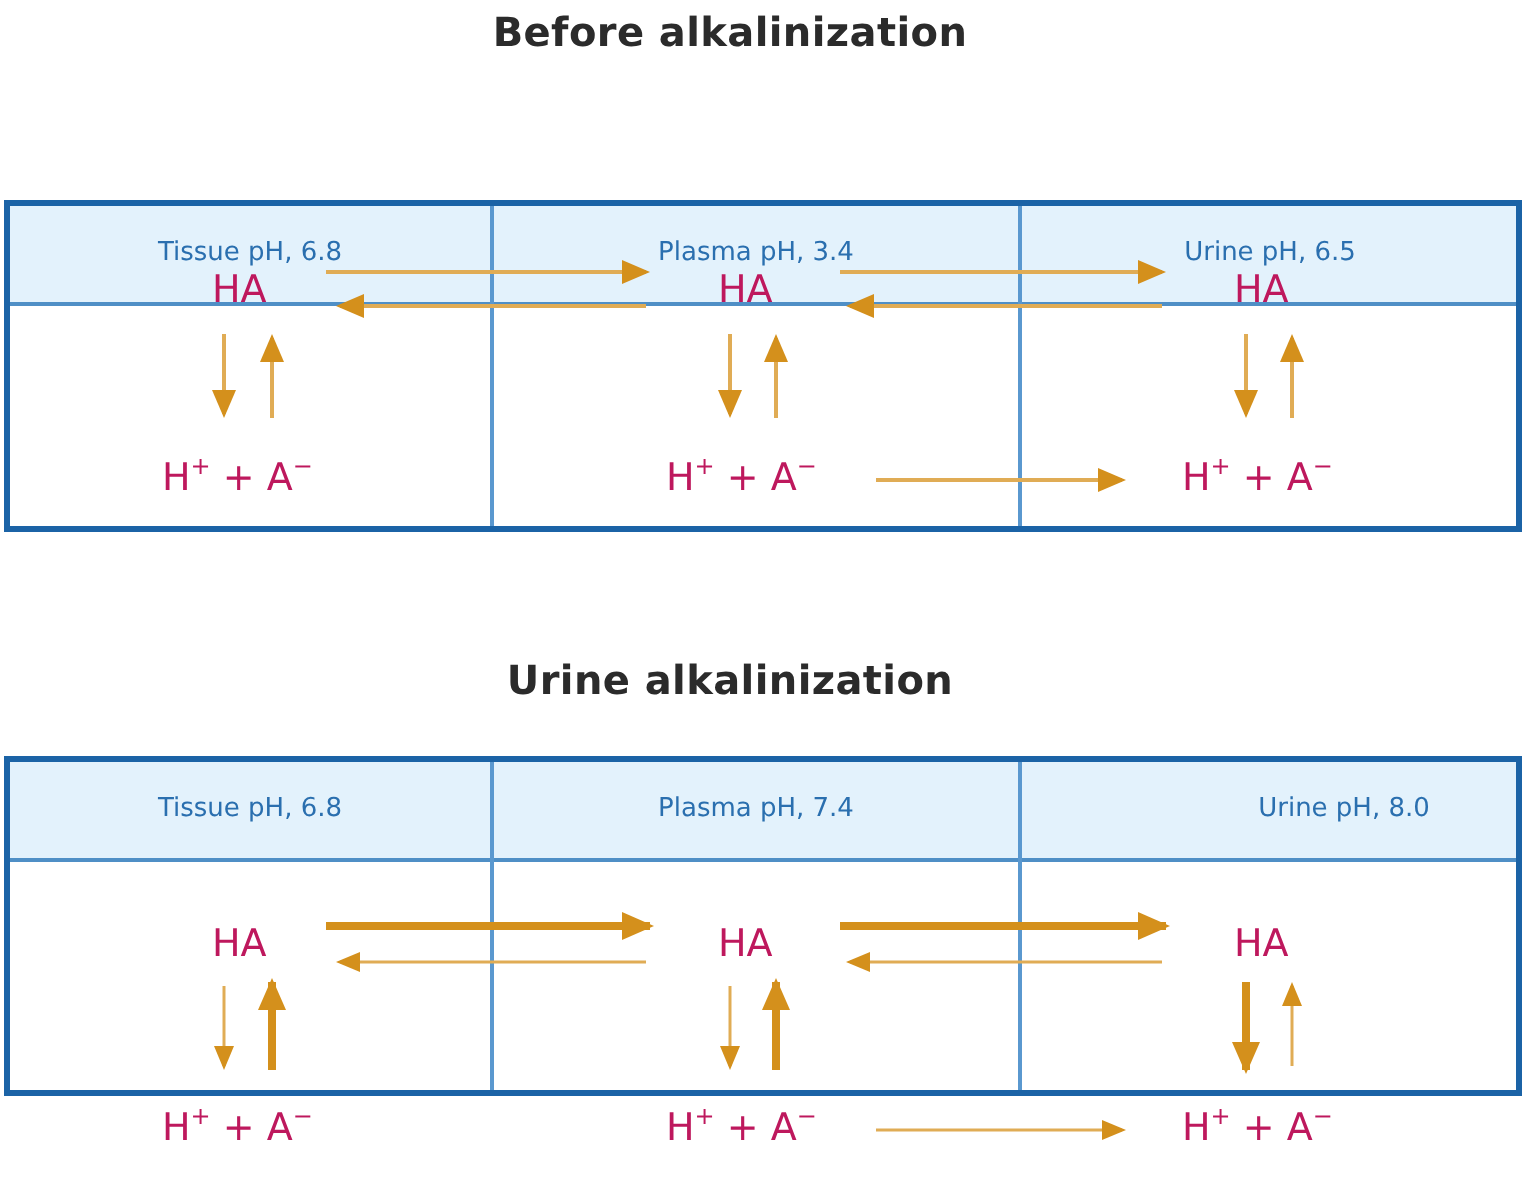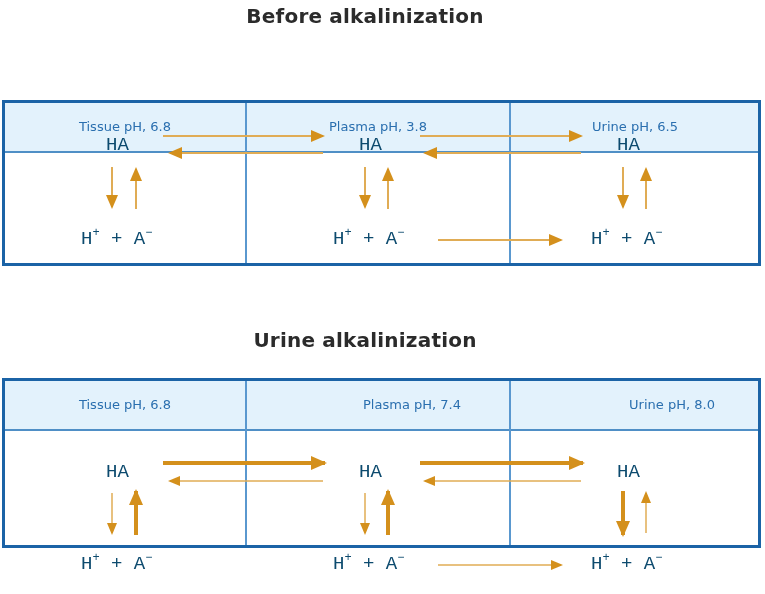--- a/index.html
+++ b/index.html
@@ -7,32 +7,32 @@
          font-family: "DejaVu Sans", sans-serif; }
   .title { position: absolute; left: 0; width: 730px; text-align: center;
            font-weight: bold; font-size: 20px; color: #2b2b2b; letter-spacing: 0.2px; }
   .panel { position: absolute; left: 2px; width: 759px; height: 166px;
            border: 3px solid #1b63a6; box-sizing: border-box; background: #fff; }
   .hdr-row { position: absolute; left: 0; top: 0; width: 100%; height: 50px;
              background: #e3f2fc; border-bottom: 2px solid #4f8fc6; box-sizing: border-box; }
   .col-hdr { position: absolute; top: 0; height: 48px; line-height: 48px; text-align: center;
              color: #2a6faf; font-size: 13px; }
   .divider { position: absolute; top: 0; width: 2px; height: 100%; background: #5a98cf; }
-  .chem { position: absolute; font-size: 19px; color: #0c4a6e; white-space: nowrap; font-family: Liberation Mono, monospace; }
+  .chem { position: absolute; font-size: 19px; color: #be185d; white-space: nowrap; }
   .chem sup { font-size: 12px; position: relative; top: -2px; vertical-align: top; }
   svg.arrows { position: absolute; left: 0; top: 0; width: 759px; height: 166px; overflow: visible; }
 </style>
 </head>
 <body>
 
 <div class="title" style="top:4px;">Before alkalinization</div>
 <div class="panel" style="top:100px;">
   <div class="hdr-row">
     <div class="col-hdr" style="left:0;width:240px;">Tissue pH, 6.8</div>
-    <div class="col-hdr" style="left:242px;width:262px;">Plasma pH, 3.8</div>
+    <div class="col-hdr" style="left:242px;width:262px;">Plasma pH, 3.4</div>
     <div class="col-hdr" style="left:506px;width:248px;">Urine pH, 6.5</div>
   </div>
   <div class="divider" style="left:240px;"></div>
   <div class="divider" style="left:504px;"></div>
 
   <div class="chem" style="left:101px;top:31px;">HA</div>
   <div class="chem" style="left:354px;top:31px;">HA</div>
   <div class="chem" style="left:612px;top:31px;">HA</div>
 
   <div class="chem" style="left:76px;top:125px;"><span>H</span><sup>+</sup><span> + A</span><sup>−</sup></div>
@@ -65,21 +65,21 @@
     <line x1="641" y1="106" x2="641" y2="66" stroke="#e0ac55" stroke-width="2" marker-end="url(#ahL)"></line>
 
     <line x1="433" y1="137" x2="556" y2="137" stroke="#e0ac55" stroke-width="2" marker-end="url(#ahL)"></line>
   </svg>
 </div>
 
 <div class="title" style="top:328px;">Urine alkalinization</div>
 <div class="panel" style="top:378px;height:170px;">
   <div class="hdr-row">
     <div class="col-hdr" style="left:0;width:240px;">Tissue pH, 6.8</div>
-    <div class="col-hdr" style="left:242px;width:262px;padding-left:34px;">Plasma pH, 7.4</div>
+    <div class="col-hdr" style="left:242px;width:262px;">Plasma pH, 7.4</div>
     <div class="col-hdr" style="left:506px;width:250px;margin-left:36px;">Urine pH, 8.0</div>
   </div>
   <div class="divider" style="left:240px;"></div>
   <div class="divider" style="left:504px;"></div>
 
   <div class="chem" style="left:101px;top:80px;">HA</div>
   <div class="chem" style="left:354px;top:80px;">HA</div>
   <div class="chem" style="left:612px;top:80px;">HA</div>
 
   <div class="chem" style="left:76px;top:172px;"><span>H</span><sup>+</sup><span> + A</span><sup>−</sup></div>

